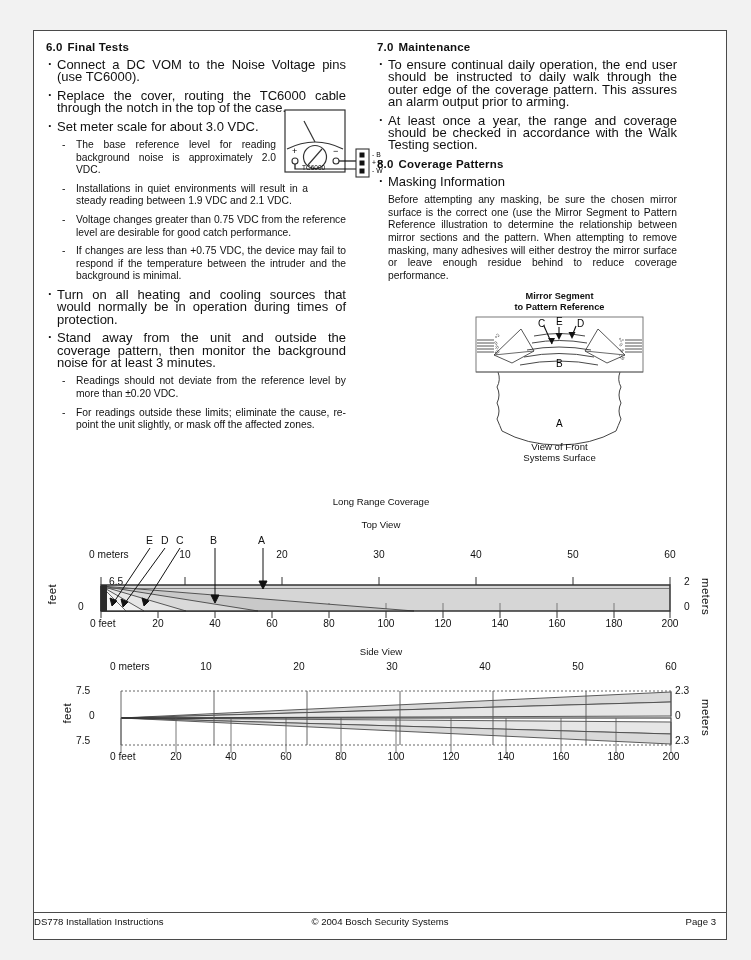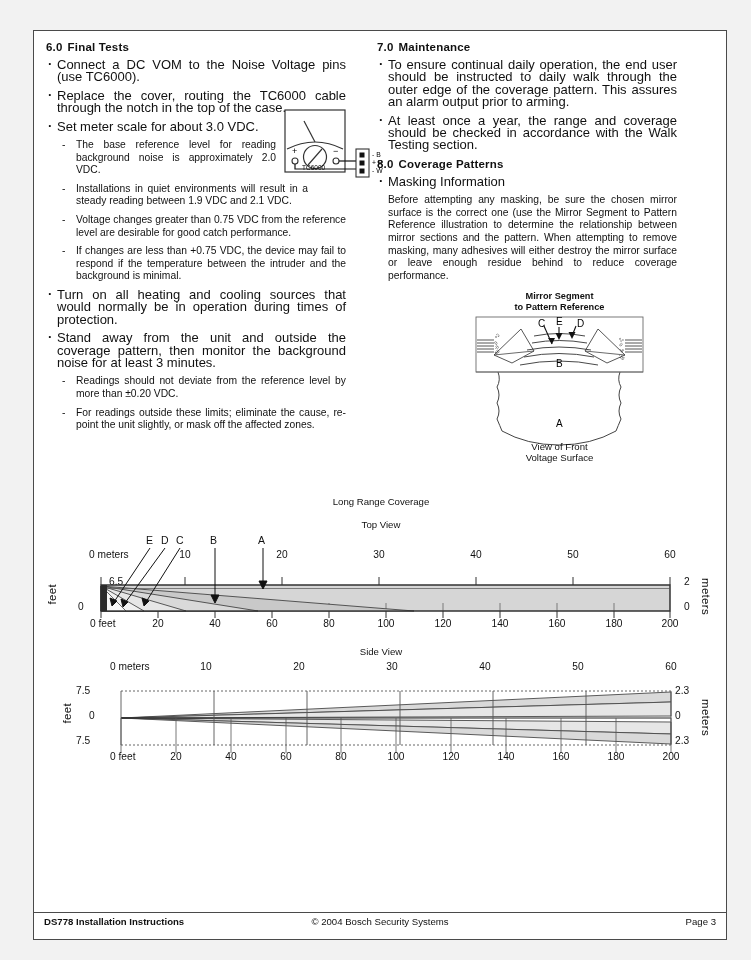--- a/index.html
+++ b/index.html
@@ -32,21 +32,21 @@
   .charttitle{position:absolute;text-align:center;font-size:9.6px;}
   .axlabel{position:absolute;font-size:10.2px;}
   .axlabel.ctr{transform:translateX(-50%);}
   .vert{position:absolute;font-size:11.5px;writing-mode:vertical-rl;transform:rotate(180deg);letter-spacing:.3px;}
   .vert.rev{transform:none;writing-mode:vertical-rl;}
   .seg{position:absolute;font-size:10.5px;font-weight:normal;}
 
   
   #footline{position:absolute;left:0;right:0;bottom:26px;border-top:1.2px solid #4a4a4a;}
   #footer{position:absolute;left:0;right:0;bottom:6px;height:18px;font-size:9.6px;}
-  #footer .fl{position:absolute;left:10px;top:1px;font-weight:bold;}
+  #footer .fl{position:absolute;left:0;top:1px;}
   #footer .fc{position:absolute;left:0;right:0;top:1px;text-align:center;}
   #footer .fr{position:absolute;right:10px;top:1px;}
   svg{display:block;overflow:visible;}
 </style>
 </head>
 <body>
 
 <div id="page">
 
   <div class="col left">
@@ -176,21 +176,21 @@
           <text x="24" y="33" transform="rotate(-42 24 33)">-8</text>
           <text x="23" y="39" transform="rotate(-42 23 39)">-16</text>
           <text x="146" y="22" transform="rotate(42 146 22)">+2</text>
           <text x="147" y="28" transform="rotate(42 147 28)">0</text>
           <text x="147" y="33" transform="rotate(42 147 33)">-8</text>
           <text x="146" y="39" transform="rotate(42 146 39)">-16</text>
         </g>
       </svg>
 
       <div class="figcap2" style="top:150px;">View of Front</div>
-      <div class="figcap2" style="top:161px;">Voltage Surface</div>
+      <div class="figcap2" style="top:161px;">Systems Surface</div>
     </div>
   </div>
 
   <div id="charts">
 
     <div class="charttitle" style="left:0;top:0;width:694px;">Long Range Coverage</div>
     <div class="charttitle" style="left:0;top:23px;width:694px;">Top View</div>
 
     <div style="position:absolute;left:0;top:40px;width:694px;height:105px;">
 

